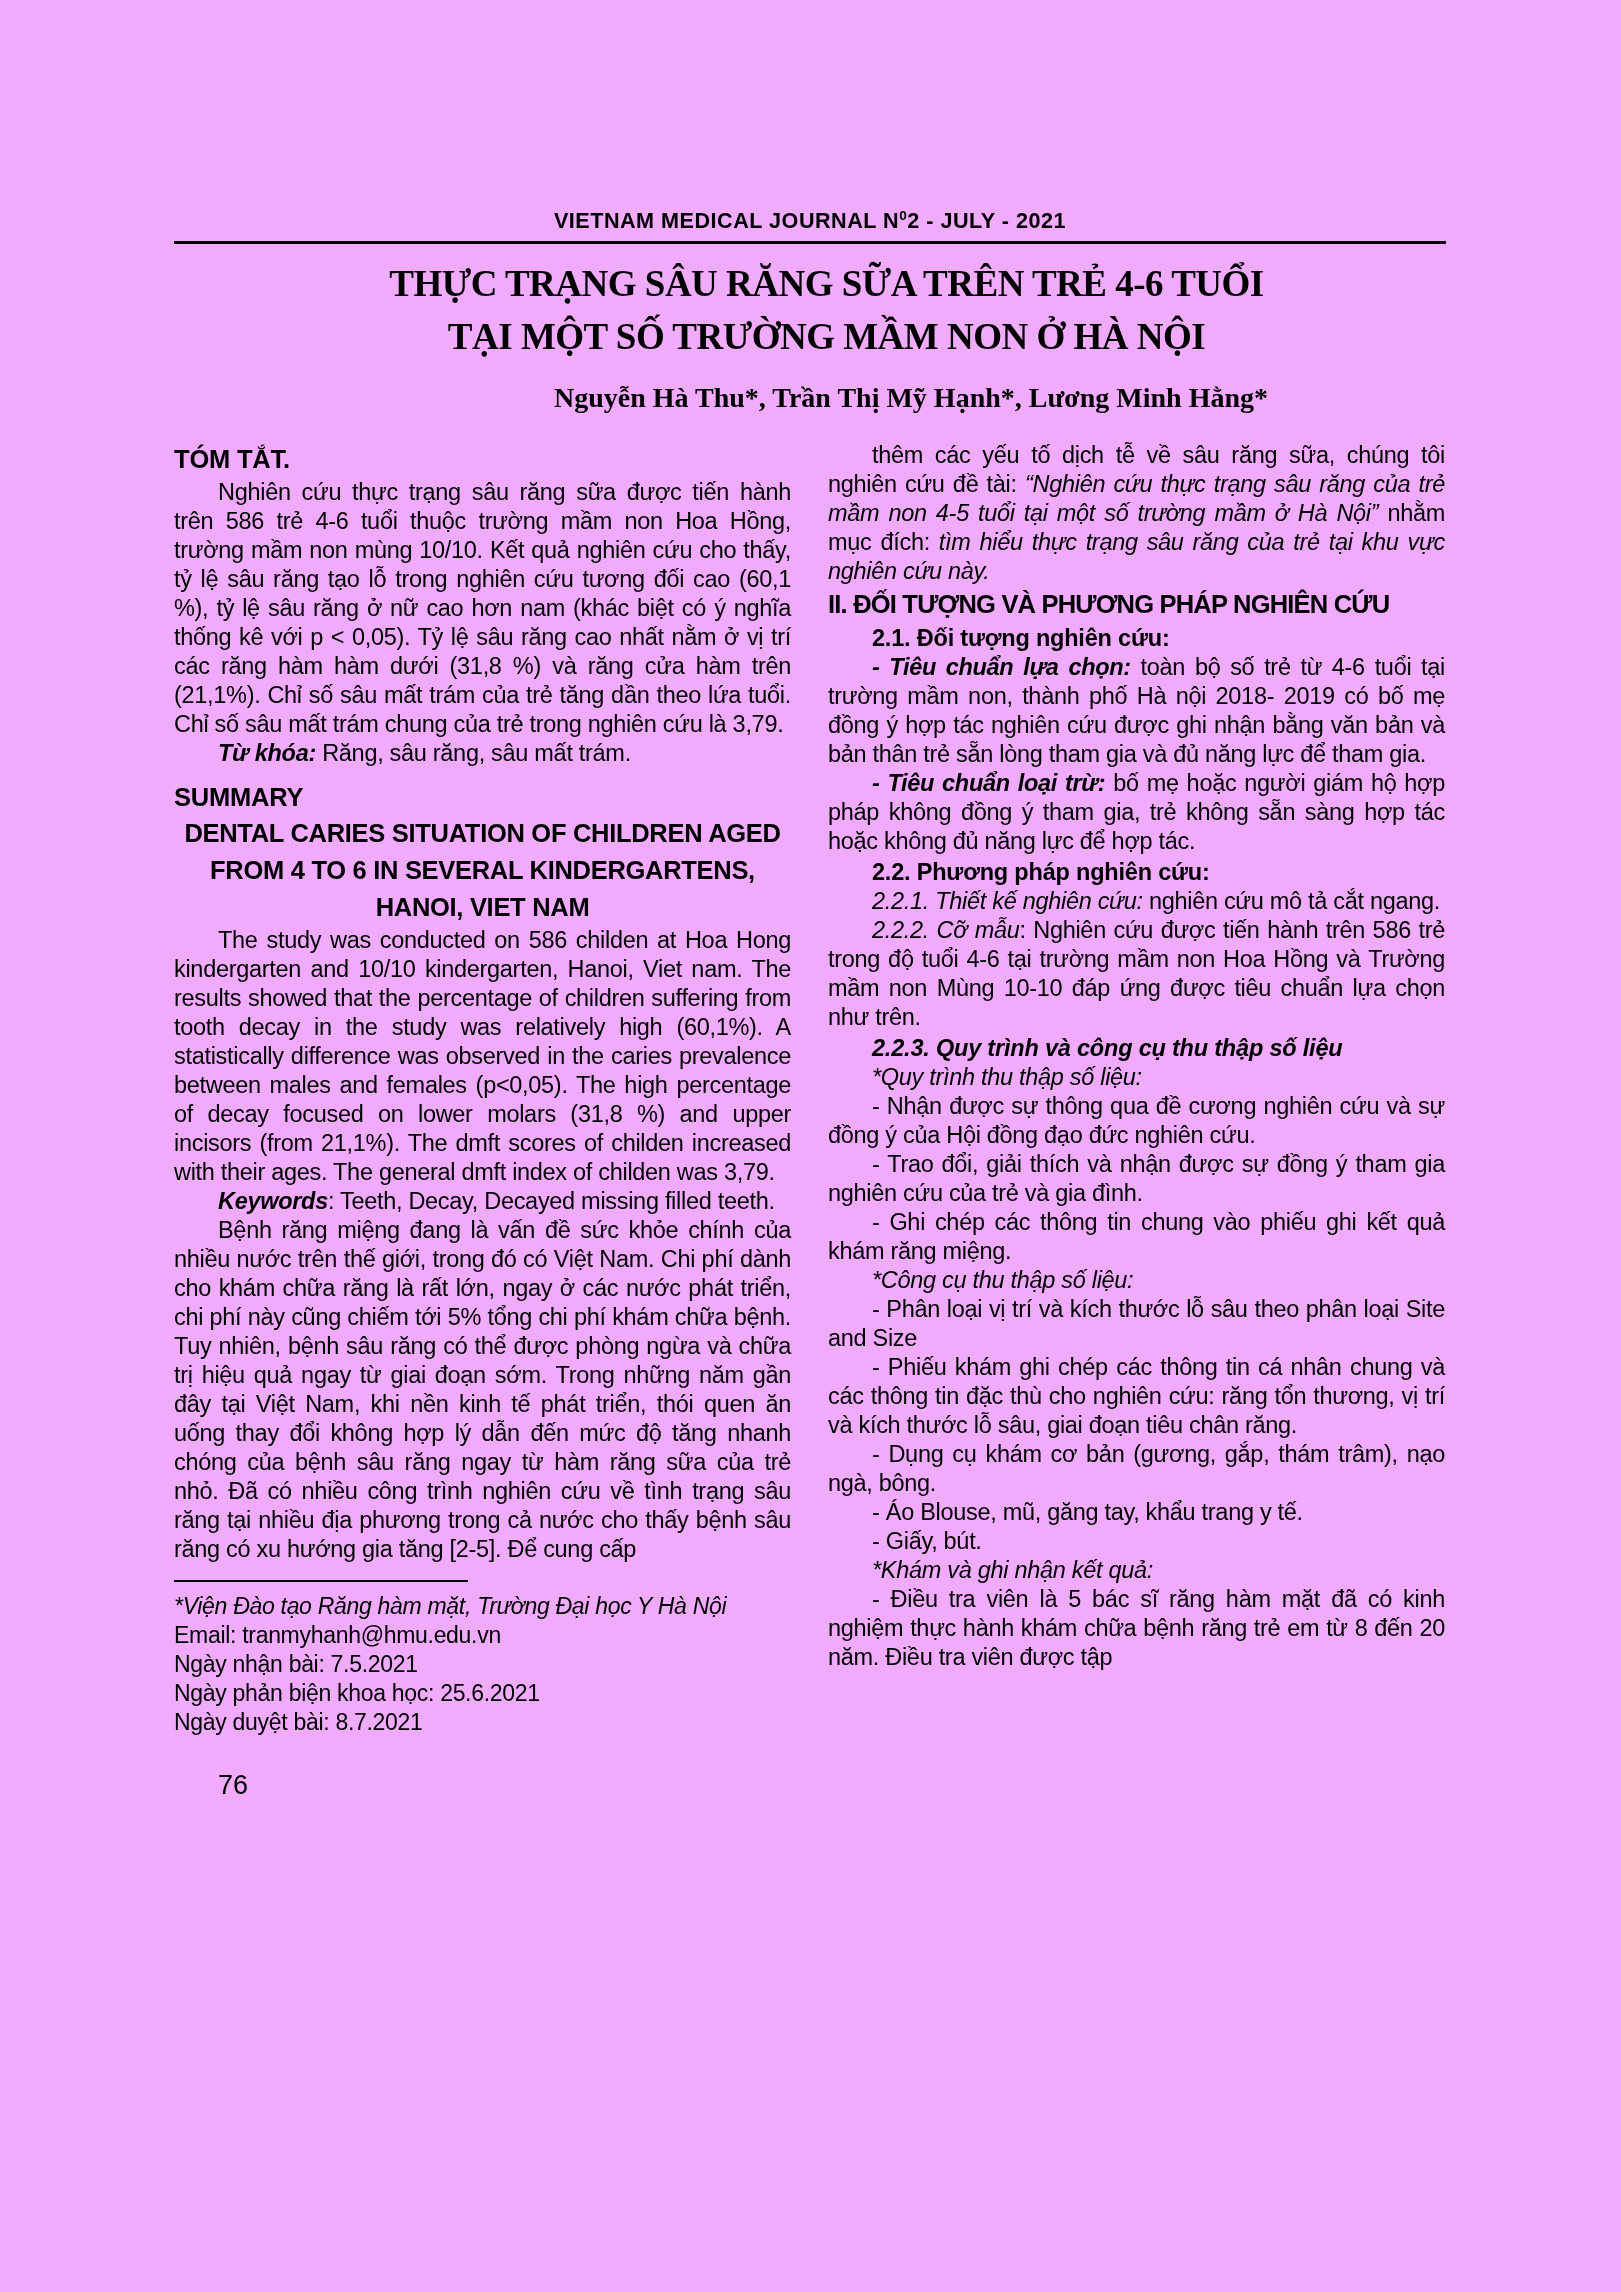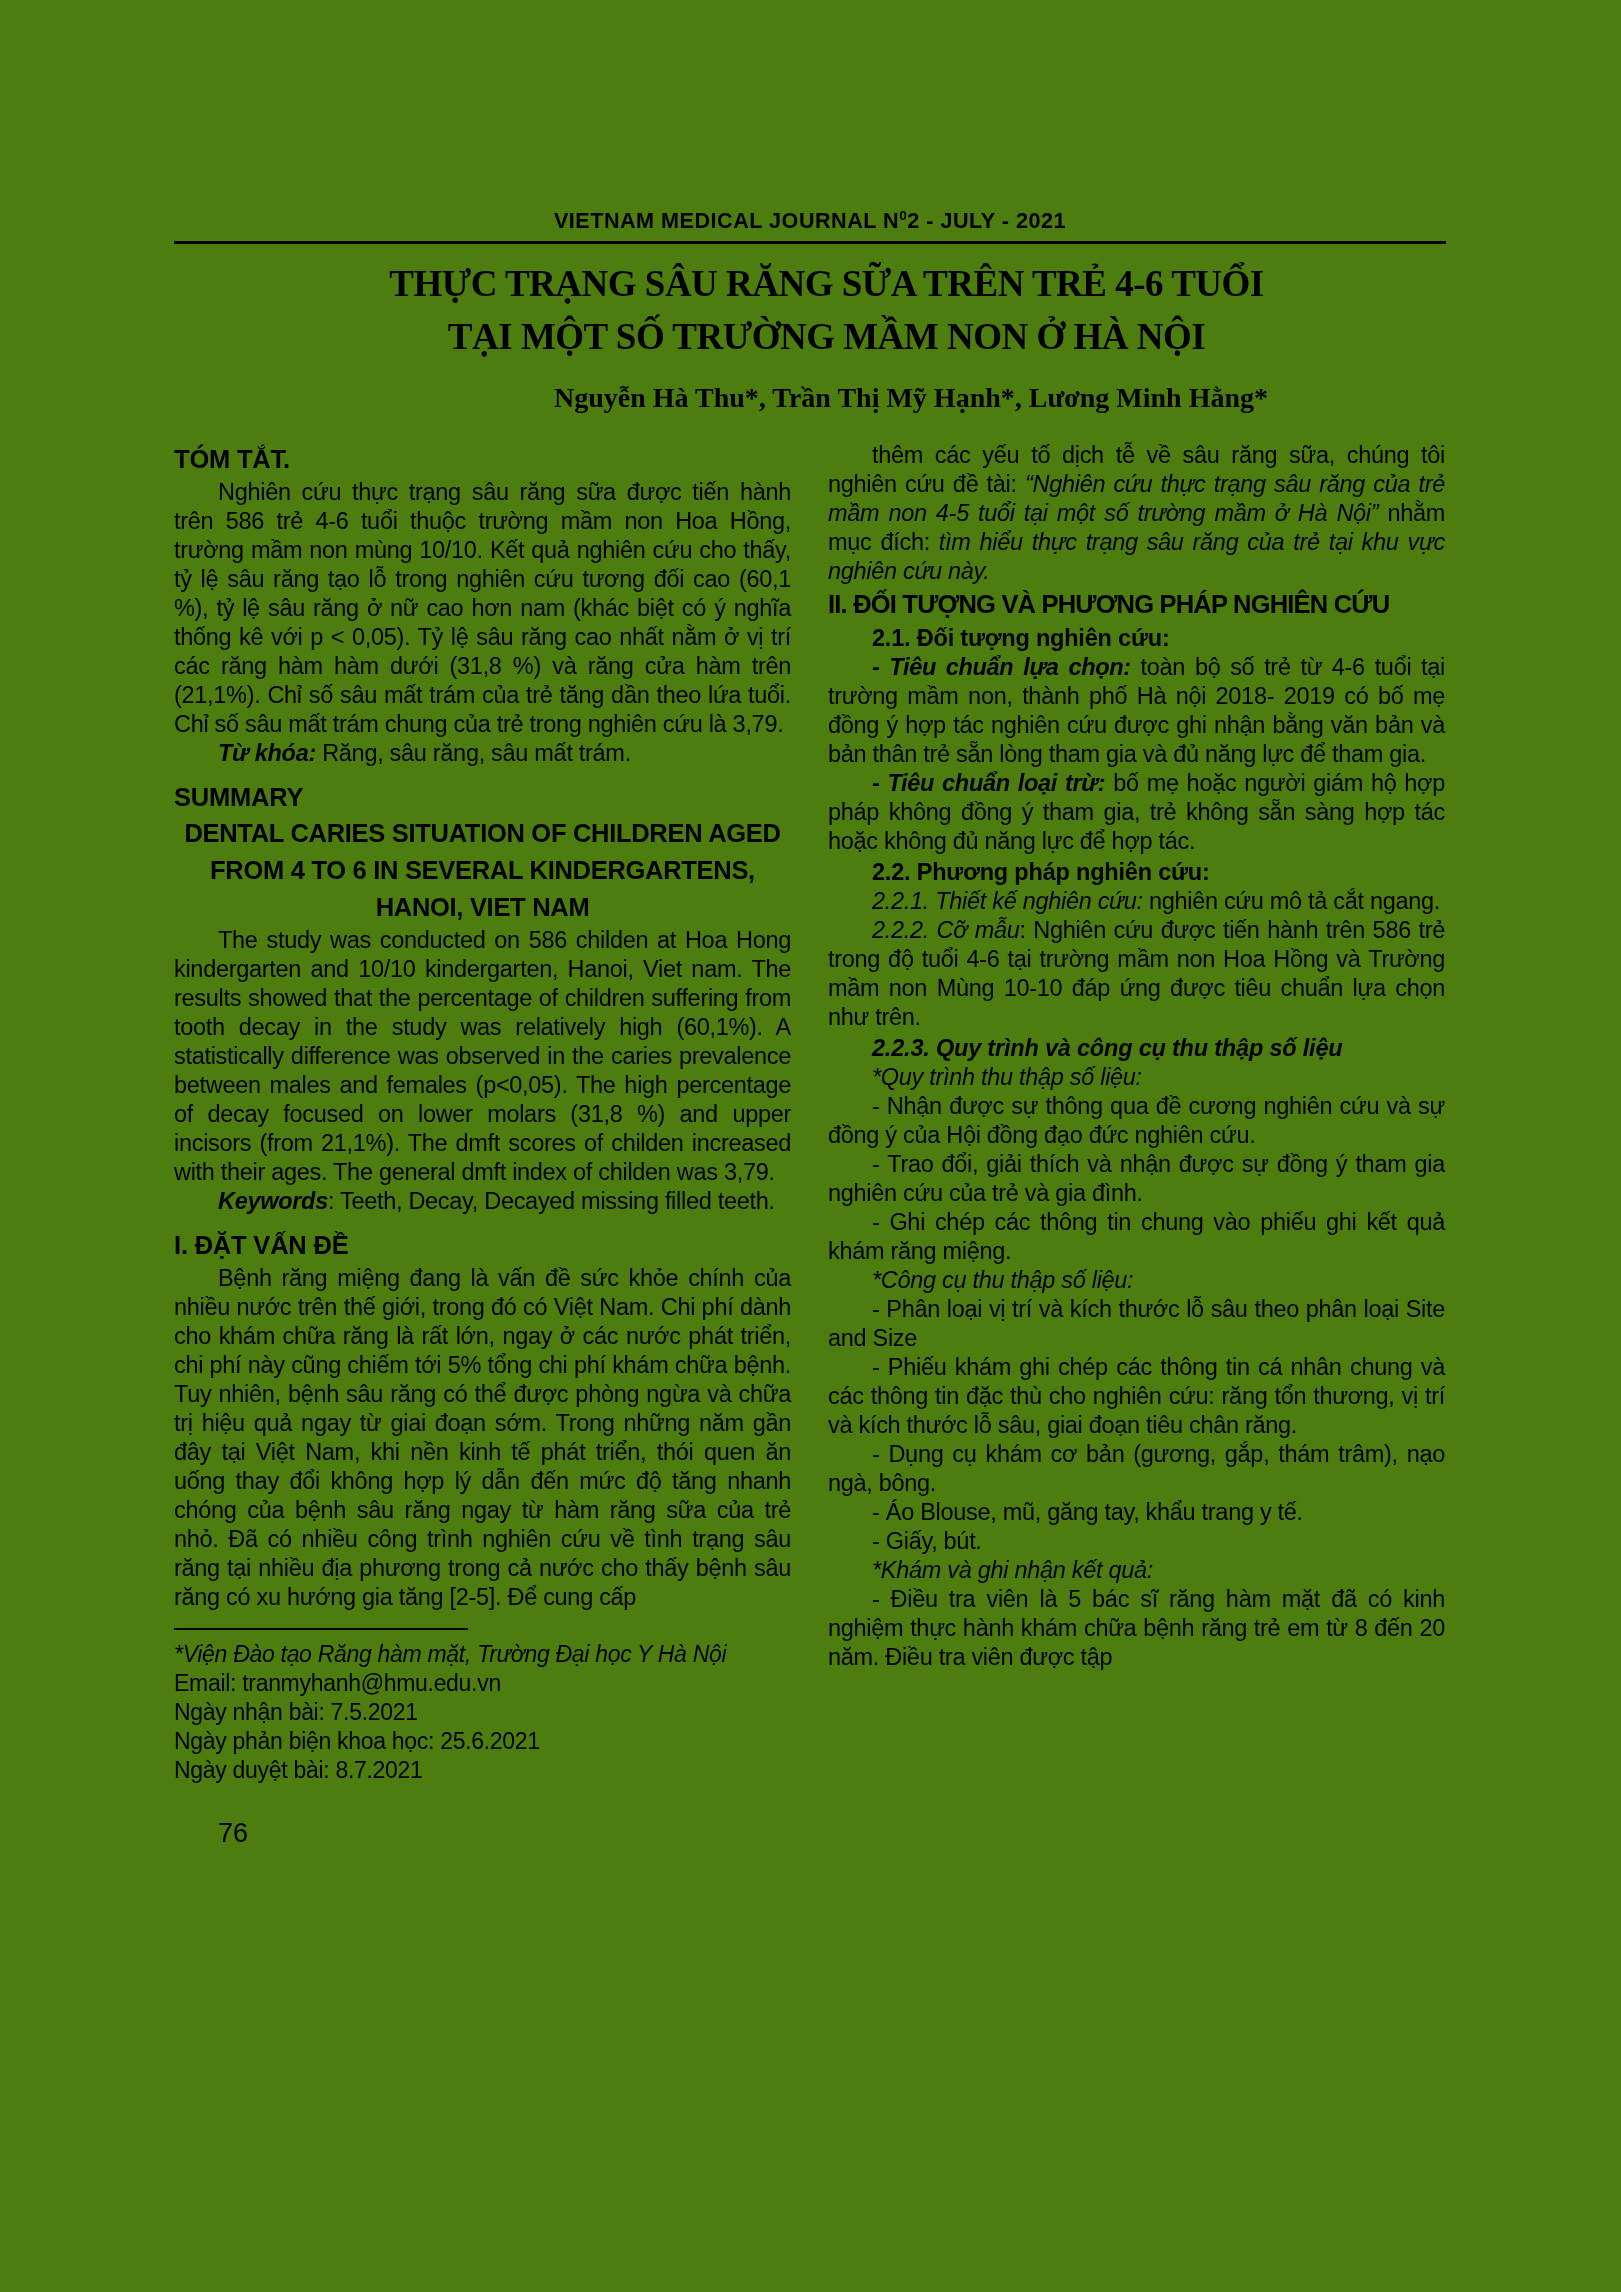--- a/index.html
+++ b/index.html
@@ -1,20 +1,20 @@
 <!DOCTYPE html>
 <html><head>
 <meta charset="utf-8">
 <style>
   html,body { margin:0; padding:0; background:#888; }
   .page {
     position:relative;
     width:1621px; height:2293px;
     margin:0 auto;
-    background:#4d7c0f;
+    background:#f0abfc;
     color:#000;
     font-family:"Liberation Sans", sans-serif;
     overflow:hidden;
   }
   
   .journal-header {
     position:absolute; top:208px; left:174px; width:1272px;
     text-align:center;
     font-weight:bold; font-size:21.6px; letter-spacing:0.5px;
     font-family:"Liberation Sans", sans-serif;
@@ -76,21 +76,20 @@
 
   <div class="columns">
     <div class="col" id="col-left">
         <div class="blk-h">TÓM TẮT.</div>
         <div class="blk-p"><span>Nghiên cứu thực trạng sâu răng sữa được tiến hành trên 586 trẻ 4-6 tuổi thuộc trường mầm non Hoa Hồng, trường mầm non mùng 10/10. Kết quả nghiên cứu cho thấy, tỷ lệ sâu răng tạo lỗ trong nghiên cứu tương đối cao (60,1 %), tỷ lệ sâu răng ở nữ cao hơn nam (khác biệt có ý nghĩa thống kê với p &lt; 0,05). Tỷ lệ sâu răng cao nhất nằm ở vị trí các răng hàm hàm dưới (31,8 %) và răng cửa hàm trên (21,1%). Chỉ số sâu mất trám của trẻ tăng dần theo lứa tuổi. Chỉ số sâu mất trám chung của trẻ trong nghiên cứu là 3,79.</span></div>
         <div class="blk-p"><span class="b it">Từ khóa:</span><span> Răng, sâu răng, sâu mất trám.</span></div>
         <div class="blk-h mt">SUMMARY</div>
         <div class="blk-ct">DENTAL CARIES SITUATION OF CHILDREN AGED FROM 4 TO 6 IN SEVERAL KINDERGARTENS, HANOI, VIET NAM</div>
         <div class="blk-p"><span>The study was conducted on 586 childen at Hoa Hong kindergarten and 10/10 kindergarten, Hanoi, Viet nam. The results showed that the percentage of children suffering from tooth decay in the study was relatively high (60,1%). A statistically difference was observed in the caries prevalence between males and females (p&lt;0,05). The high percentage of decay focused on lower molars (31,8 %) and upper incisors (from 21,1%). The dmft scores of childen increased with their ages. The general dmft index of childen was 3,79.</span></div>
         <div class="blk-p"><span class="b it">Keywords</span><span>: Teeth, Decay, Decayed missing filled teeth.</span></div>
-        <div class="blk-h mt">I. ĐẶT VẤN ĐỀ</div>
         <div class="blk-p"><span>Bệnh răng miệng đang là vấn đề sức khỏe chính của nhiều nước trên thế giới, trong đó có Việt Nam. Chi phí dành cho khám chữa răng là rất lớn, ngay ở các nước phát triển, chi phí này cũng chiếm tới 5% tổng chi phí khám chữa bệnh. Tuy nhiên, bệnh sâu răng có thể được phòng ngừa và chữa trị hiệu quả ngay từ giai đoạn sớm. Trong những năm gần đây tại Việt Nam, khi nền kinh tế phát triển, thói quen ăn uống thay đổi không hợp lý dẫn đến mức độ tăng nhanh chóng của bệnh sâu răng ngay từ hàm răng sữa của trẻ nhỏ. Đã có nhiều công trình nghiên cứu về tình trạng sâu răng tại nhiều địa phương trong cả nước cho thấy bệnh sâu răng có xu hướng gia tăng [2-5]. Để cung cấp</span></div>
         <div class="footnote">
           <div class="footnote-rule"></div>
           <div class="footnote-line it">*Viện Đào tạo Răng hàm mặt, Trường Đại học Y Hà Nội</div>
           <div class="footnote-line">Email: tranmyhanh@hmu.edu.vn</div>
           <div class="footnote-line">Ngày nhận bài: 7.5.2021</div>
           <div class="footnote-line">Ngày phản biện khoa học: 25.6.2021</div>
           <div class="footnote-line">Ngày duyệt bài: 8.7.2021</div>
         </div>
         <div class="page-number">76</div>

